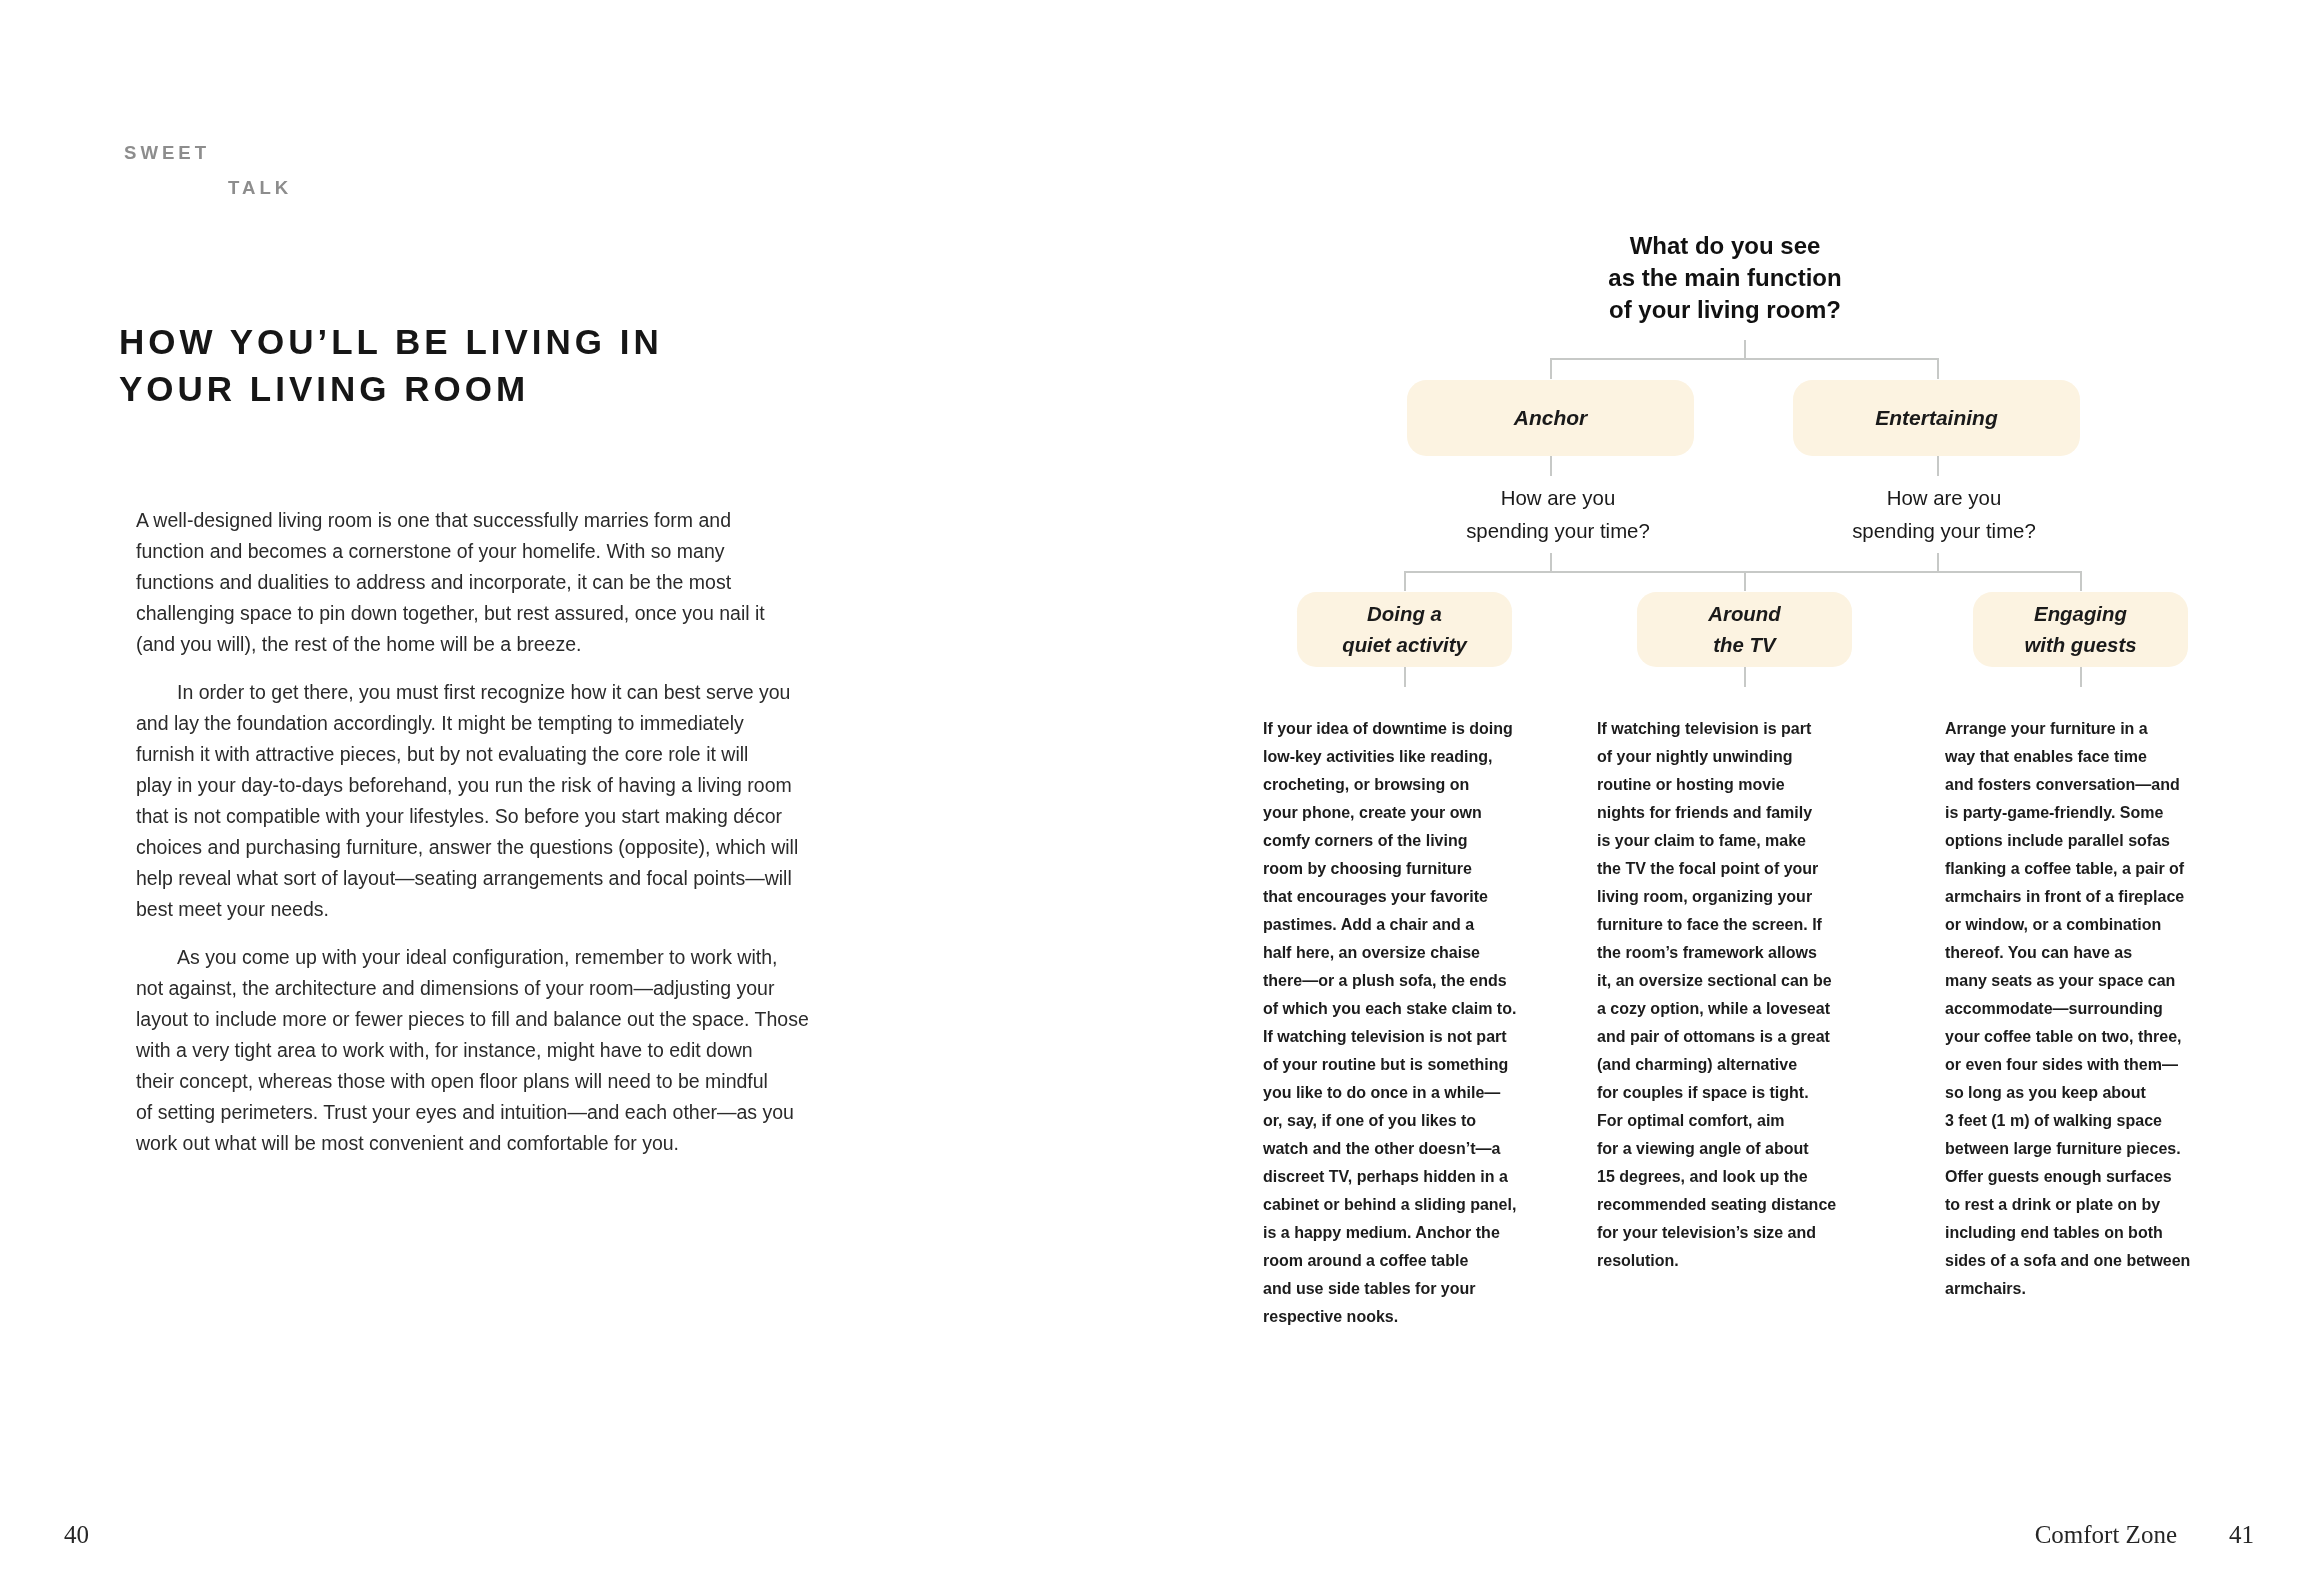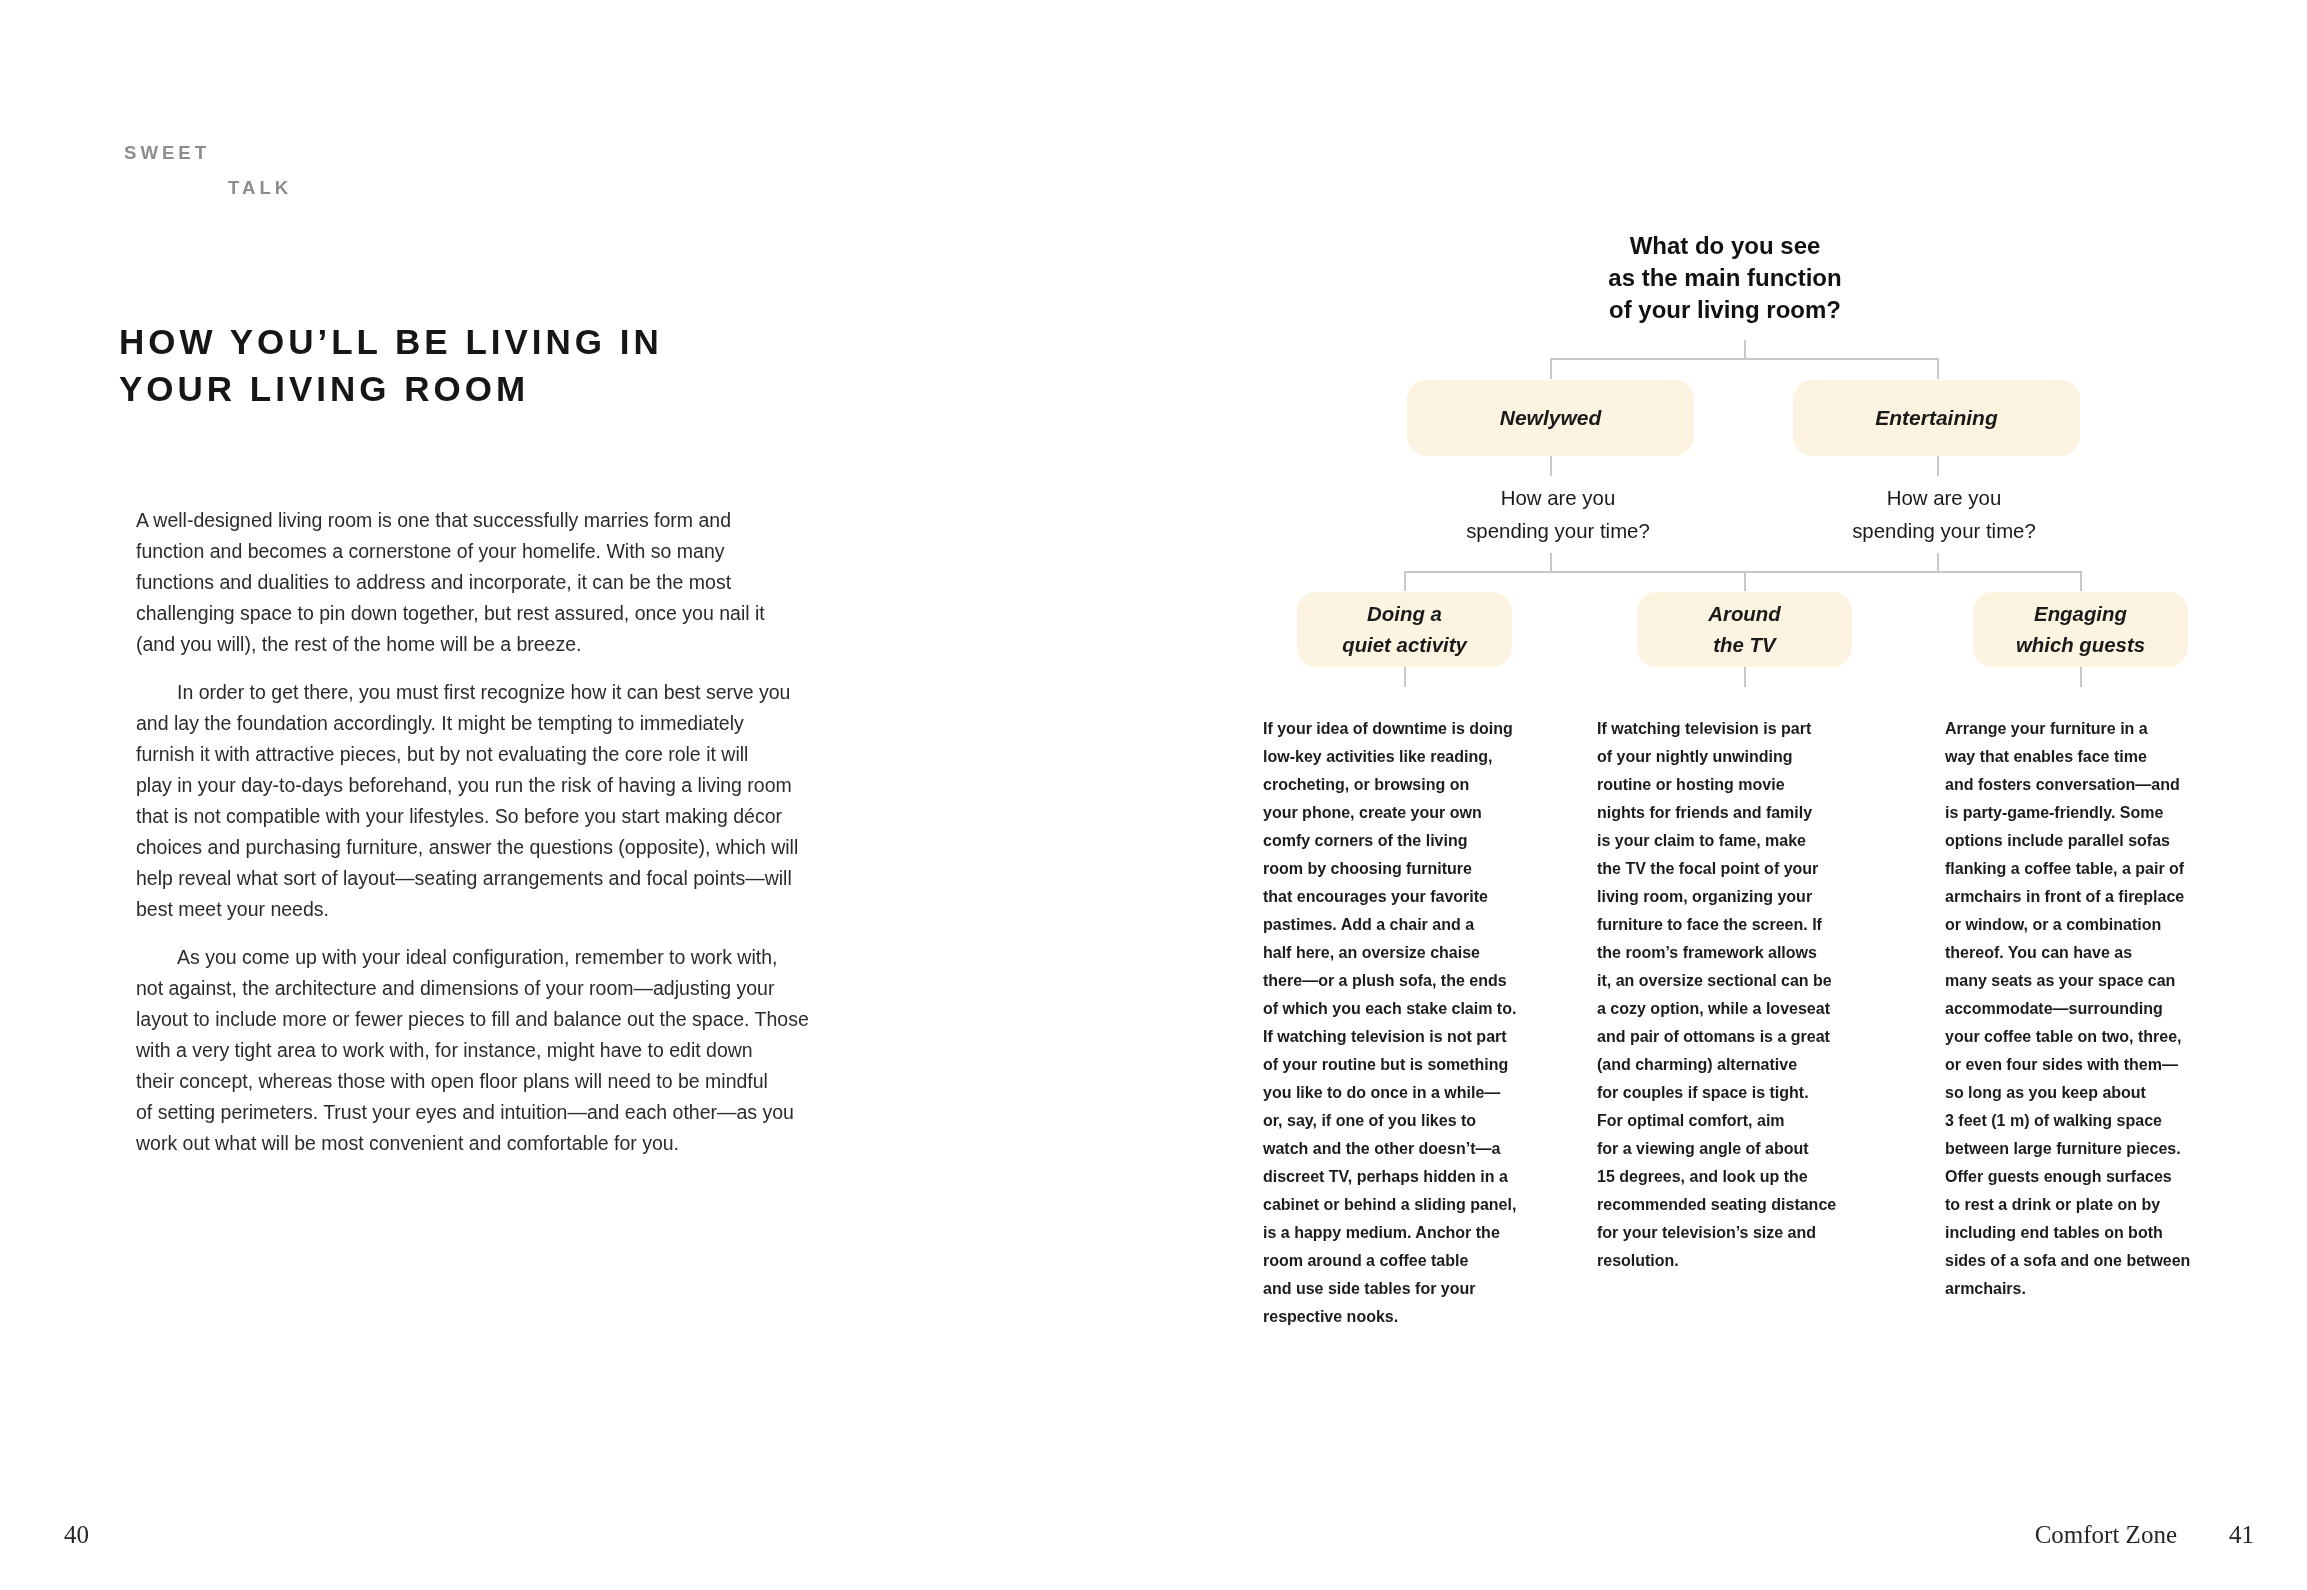--- a/index.html
+++ b/index.html
@@ -143,34 +143,34 @@
     <div class="cline" style="left:2080px;top:571px;width:1.8px;height:20.4px;"></div>
     <div class="cline" style="left:1404px;top:666px;width:1.8px;height:21px;"></div>
     <div class="cline" style="left:1744px;top:666px;width:1.8px;height:21px;"></div>
     <div class="cline" style="left:2080px;top:666px;width:1.8px;height:21px;"></div>
   </div>
 
   <div class="node node-white node-root">What do you see
 as the main function
 of your living room?</div>
 
-  <div class="node node-cream node-branch node-leisure">Newlywed</div>
+  <div class="node node-cream node-branch node-leisure">Anchor</div>
   <div class="node node-cream node-branch node-entertaining">Entertaining</div>
 
   <div class="node node-white node-question node-question-1">How are you
 spending your time?</div>
   <div class="node node-white node-question node-question-2">How are you
 spending your time?</div>
 
   <div class="node node-cream node-leaf node-leaf-1">Doing a
 quiet activity</div>
   <div class="node node-cream node-leaf node-leaf-2">Around
 the TV</div>
   <div class="node node-cream node-leaf node-leaf-3">Engaging
-which guests</div>
+with guests</div>
 
   <div class="desc desc-1">If your idea of downtime is doing
 low-key activities like reading,
 crocheting, or browsing on
 your phone, create your own
 comfy corners of the living
 room by choosing furniture
 that encourages your favorite
 pastimes. Add a chair and a
 half here, an oversize chaise

